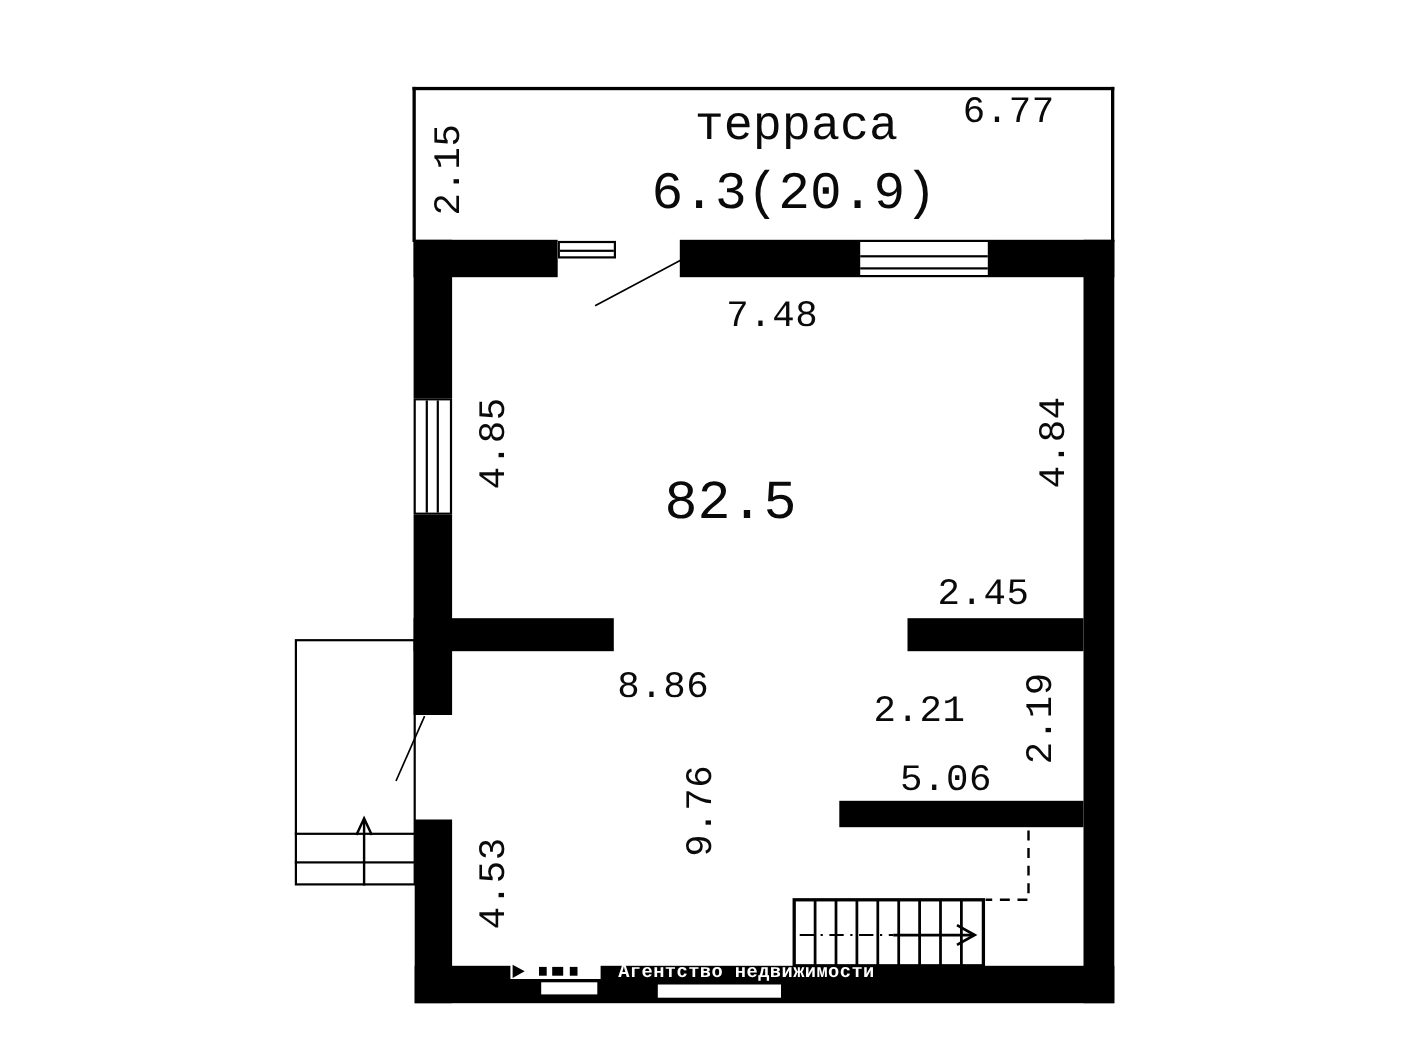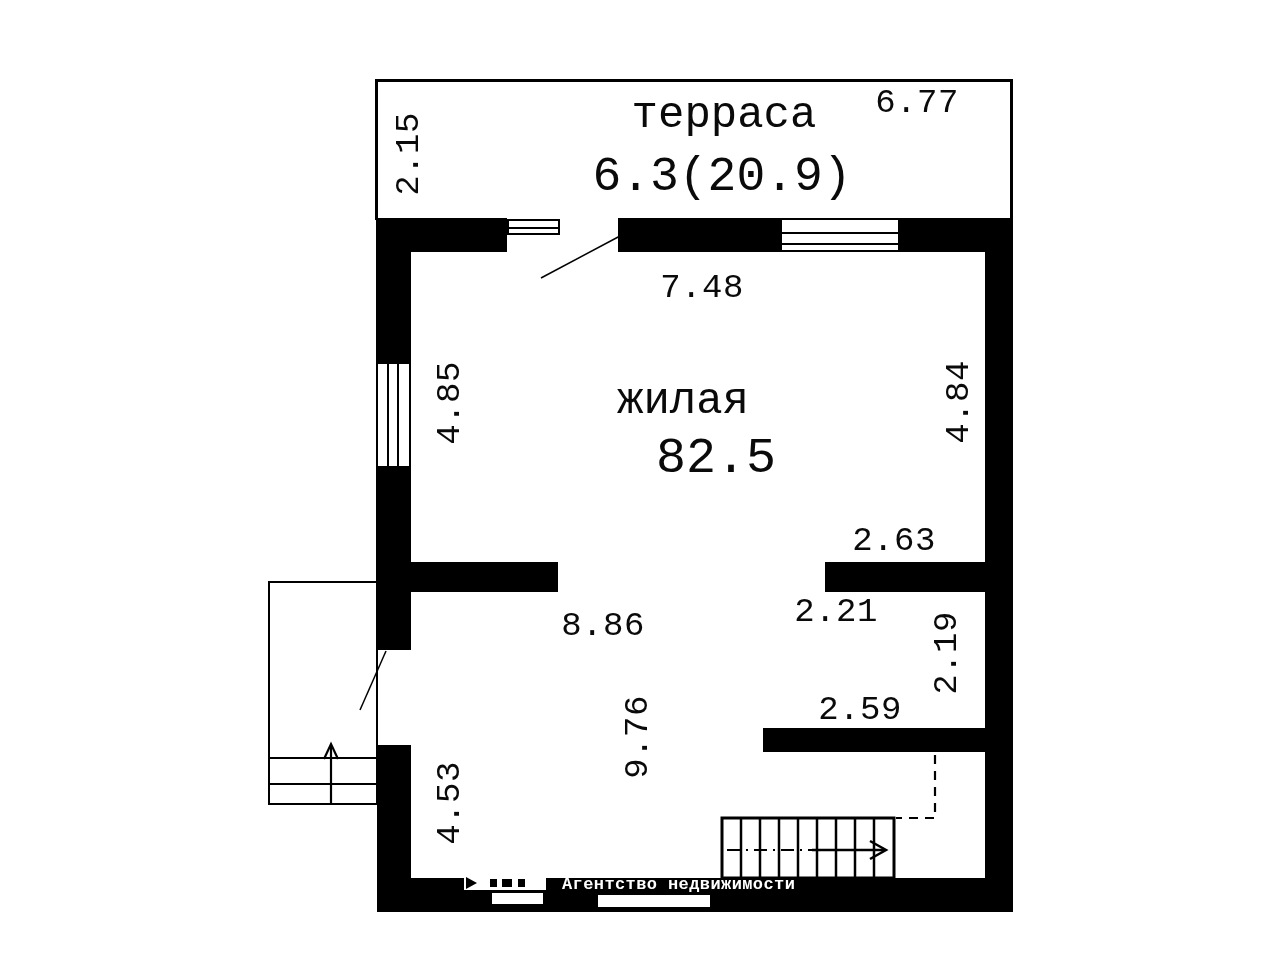--- a/index.html
+++ b/index.html
@@ -103,34 +103,33 @@
 
     <g stroke="#000" fill="none" stroke-width="2.2">
       <line x1="331" y1="790" x2="331" y2="731"></line>
       <polyline points="324,744 331,729 338,744"></polyline>
     </g>
   </svg>
 
   <div class="room-name terrace-name" style="left:724px;top:100px;">терраса</div>
   <div class="room-area terrace-area" style="left:722px;top:162px;">6.3(20.9)</div>
 
-  <div class="room-name" style="left:683px;top:386px;">жилая</div>
-  <div class="room-area" style="left:716px;top:444px;">82.5</div>
+  <div class="room-area" style="left:664px;top:444px;">82.5</div>
 
   <div class="dim" style="left:917px;top:88px;">6.77</div>
   <div class="dim rot" style="left:409px;top:139px;">2.15</div>
   <div class="dim" style="left:702px;top:273px;">7.48</div>
   <div class="dim rot" style="left:450px;top:388px;">4.85</div>
   <div class="dim rot" style="left:959px;top:387px;">4.84</div>
-  <div class="dim" style="left:894px;top:526px;">2.63</div>
-  <div class="dim" style="left:836px;top:597px;">2.21</div>
+  <div class="dim" style="left:894px;top:526px;">2.45</div>
+  <div class="dim" style="left:836px;top:632px;">2.21</div>
   <div class="dim rot" style="left:947px;top:638px;">2.19</div>
   <div class="dim" style="left:603px;top:611px;">8.86</div>
   <div class="dim rot" style="left:638px;top:722px;">9.76</div>
-  <div class="dim" style="left:860px;top:695px;">2.59</div>
+  <div class="dim" style="left:860px;top:695px;">5.06</div>
   <div class="dim rot" style="left:450px;top:788px;">4.53</div>
 
   <div class="wm-band">
     <span class="wm-tri"></span>
     <span class="wm-mark" style="left:26px;width:7px;"></span>
     <span class="wm-mark" style="left:38px;width:10px;"></span>
     <span class="wm-mark" style="left:54px;width:7px;"></span>
   </div>
   <div class="wm-bar" style="left:492px;top:878px;width:51px;height:11px;"></div>
   <div class="wm-bar" style="left:598px;top:880px;width:112px;height:12px;"></div>

